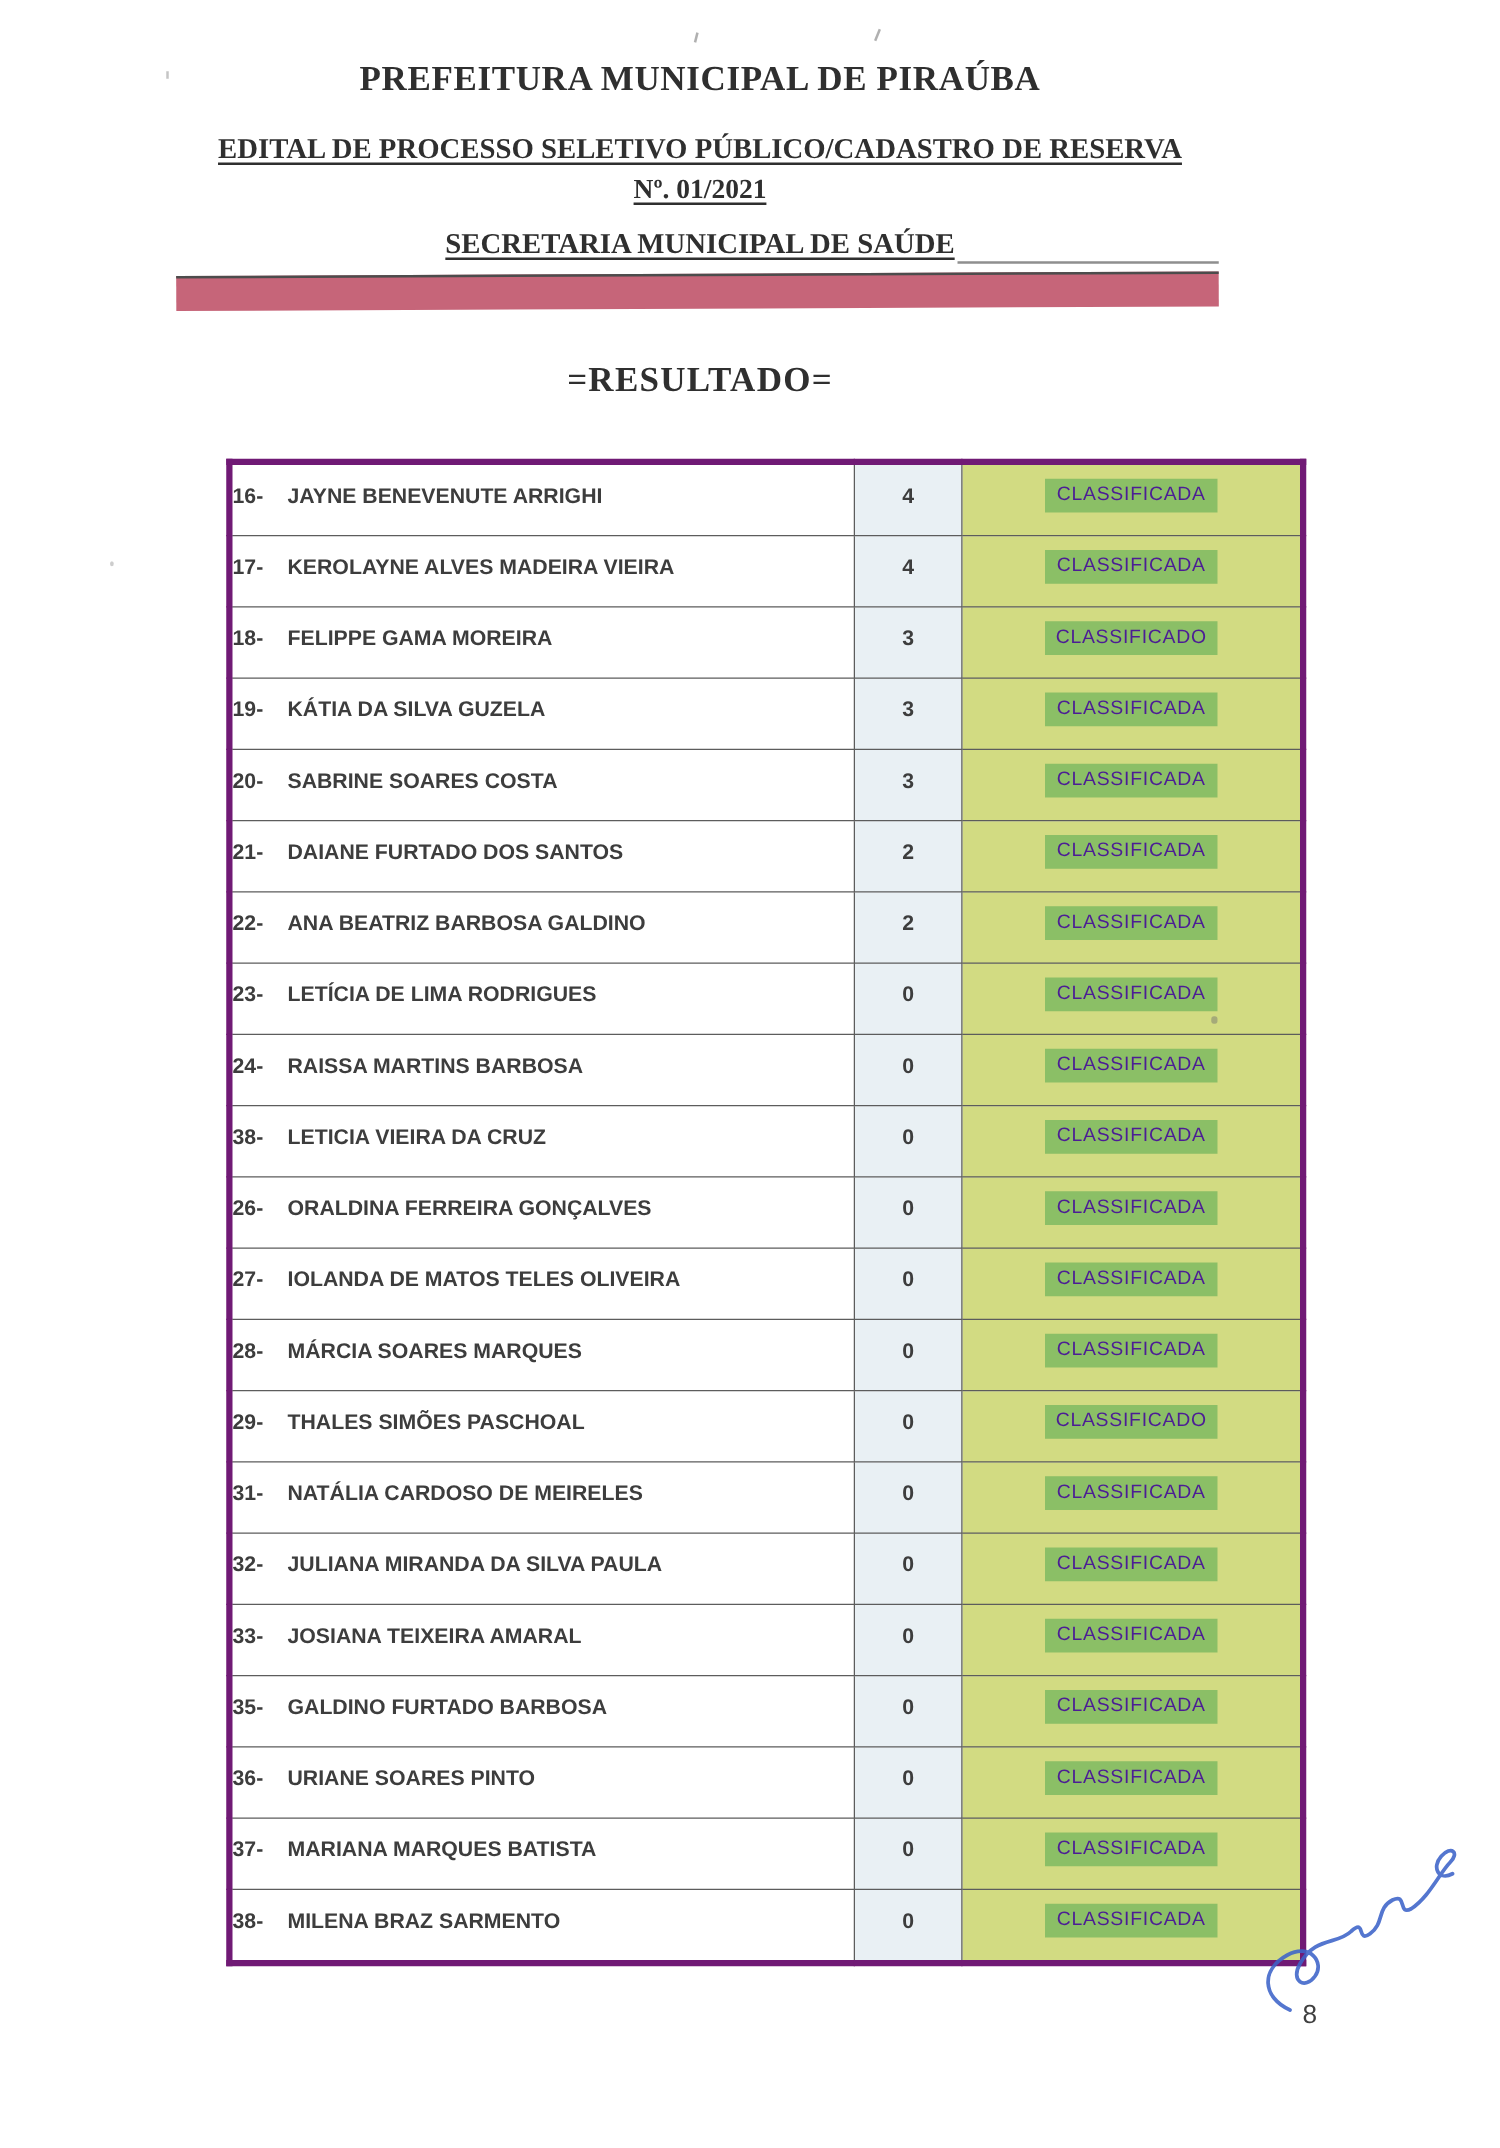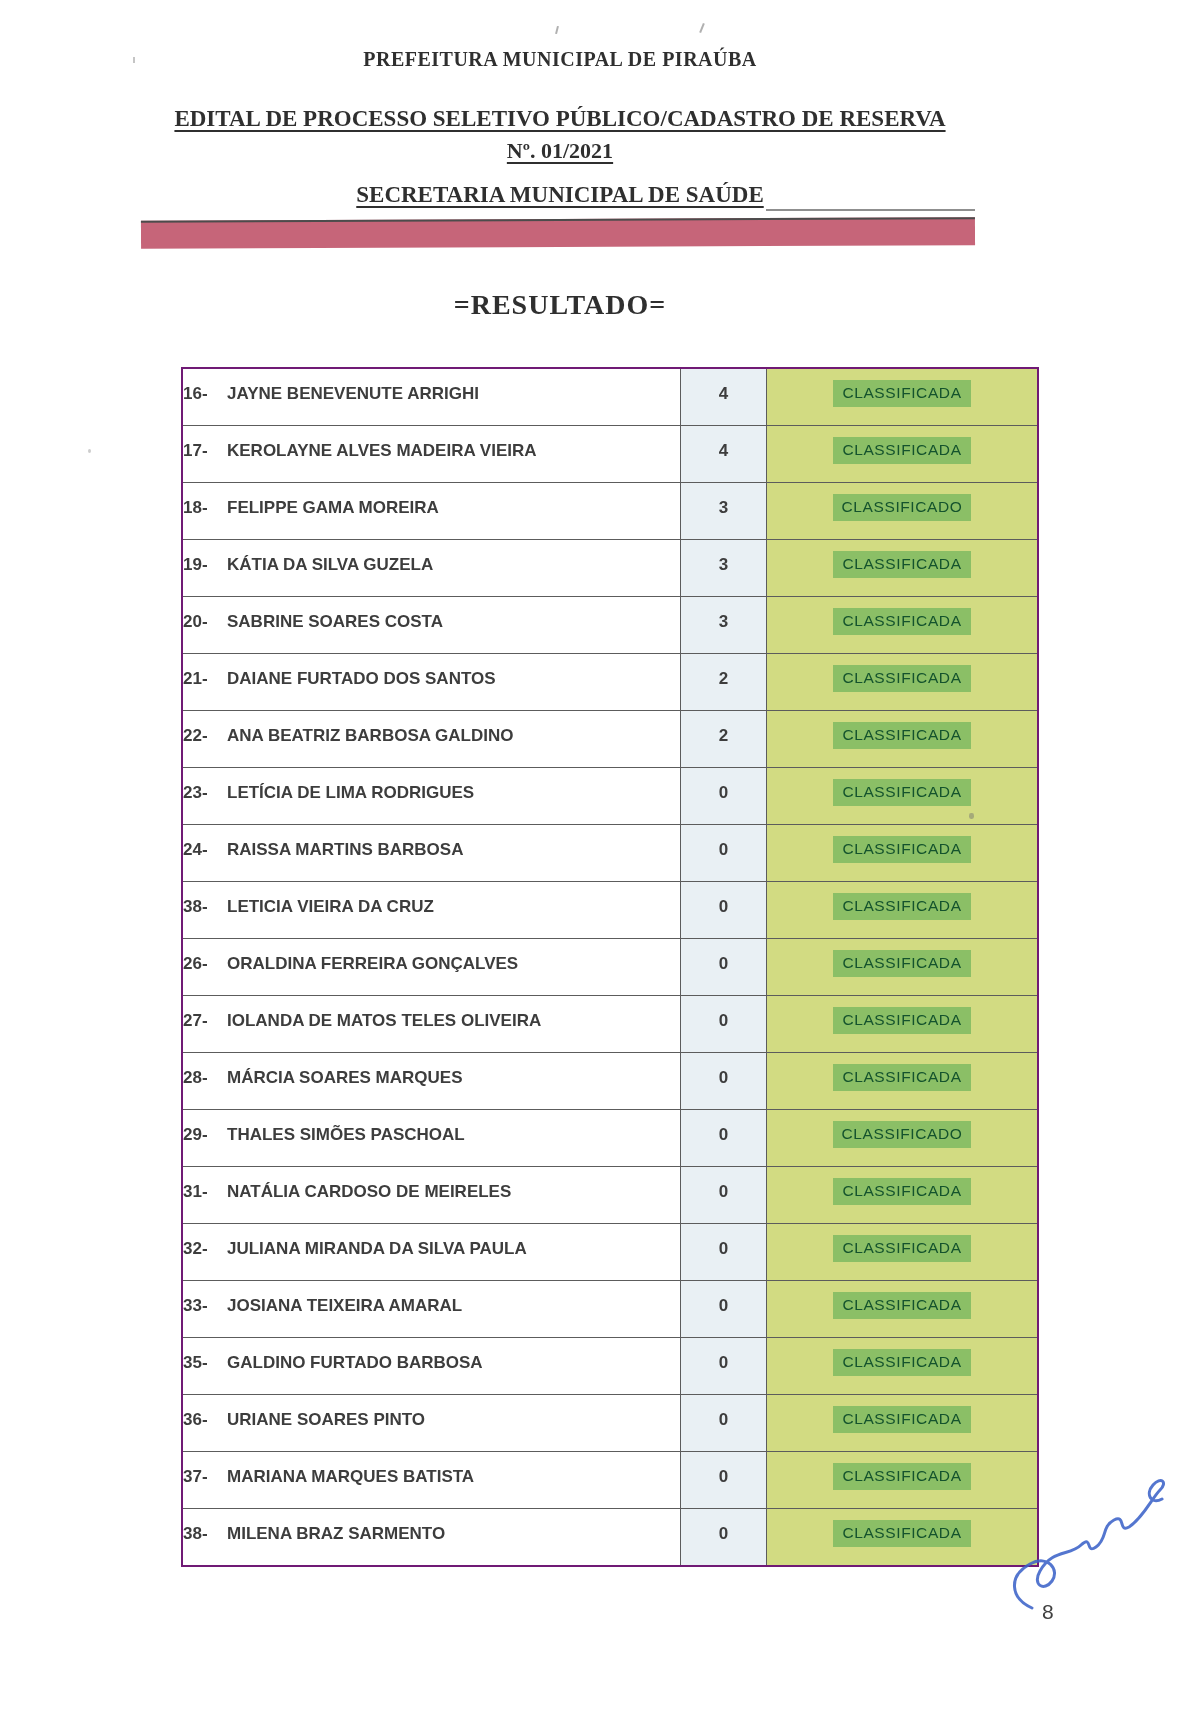--- a/index.html
+++ b/index.html
@@ -7,57 +7,57 @@
     position:relative;
     width:1200px; height:1718px;
     background:#ffffff;
     overflow:hidden;
     font-family:"Liberation Sans", sans-serif;
   }
   .centered {
     position:absolute; left:0; width:1120px; text-align:center;
     font-family:"Liberation Serif", serif; font-weight:700; color:#2f2f2f;
   }
-  .doc-title   { top:48px;  font-size:20px; letter-spacing:0.5px; }
+  .doc-title   { top:48px;  font-size:28px; letter-spacing:0.5px; }
   .doc-edital  { top:106px; font-size:23px; text-decoration:underline; text-decoration-thickness:2px; text-underline-offset:4px; }
   .doc-number  { top:138px; font-size:22px; text-decoration:underline; text-decoration-thickness:2px; text-underline-offset:4px; }
   .doc-dept    { top:182px; font-size:23px; text-decoration:underline; text-decoration-thickness:2px; text-underline-offset:4px; }
   .dept-line-ext {
     position:absolute; top:209px; left:766px; width:209px; height:2px;
     background:#8f8f8f;
   }
   .accent-bar {
     position:absolute; left:141px; top:219px; width:834px; height:26px;
     background:var(--accent_bar,#c66579);
     border-top:2px solid #4c4c4c;
     transform:rotate(-0.25deg);
   }
   .result-title { top:263px; font-size:28px; letter-spacing:1px;margin-top:26px; }
 
   table.results {
     position:absolute; left:181px; top:367px; width:852px;
     border-collapse:collapse;
-    border:2px solid #701a75;
+    border:5px solid #701a75;
     table-layout:fixed;
   }
   table.results td {
     border:1.6px solid #5c5c5c;
     height:49px;
     vertical-align:middle;
     padding:0 0 7px 0;
     font-weight:700; font-size:17px; color:#3d3d3d;
   }
   td.cell-name  { width:497px; padding-left:37px; white-space:nowrap; overflow:hidden; }
   td.cell-name .rank { display:inline-block; min-width:34px; margin-right:10px; }
   td.cell-score { width:85px;  text-align:center; background:var(--score_col_bg,#e9f0f4); }
   td.cell-status{ width:270px; text-align:center; background:var(--status_col_bg,#d2db82); }
   .status-badge {
     display:inline-block;
     background:var(--badge_bg,#8bbf66);
-    color:#14532d;
+    color:#4c1d95;
     font-weight:400; font-size:15.5px; letter-spacing:0.6px;
     padding:4px 9px 5px 9px;
     min-width:104px;
   }
   .signature-svg { position:absolute; left:1002px; top:1448px; }
   .page-number {
     position:absolute; left:1042px; top:1600px;
     font-size:21px; color:#404040; font-family:"Liberation Sans", sans-serif;
   }
   .speck { position:absolute; background:#6f6f6f; opacity:0.55; }

